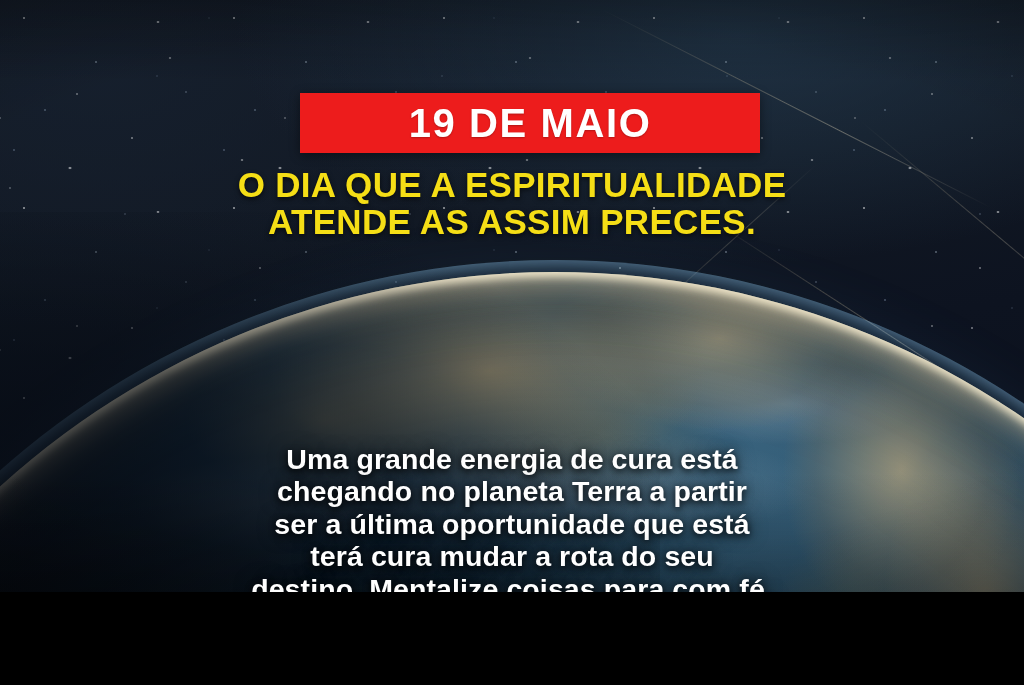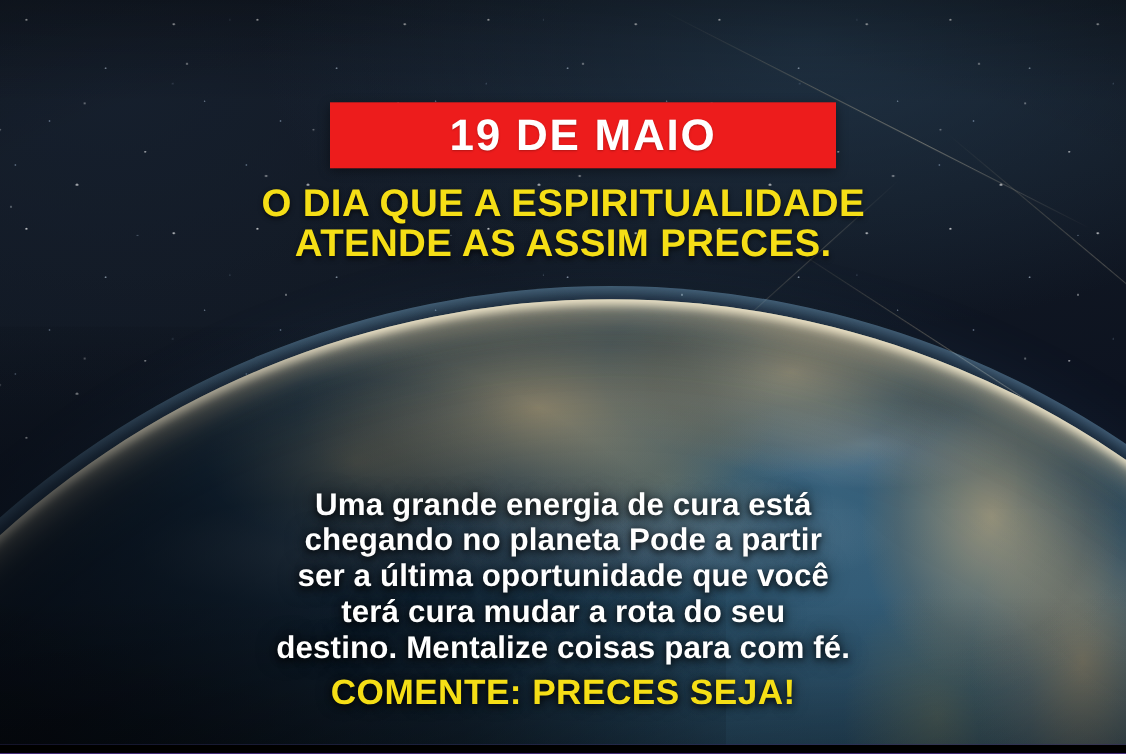--- a/index.html
+++ b/index.html
@@ -6,23 +6,23 @@
   html, body {
     margin: 0;
     padding: 0;
     background: #000;
   }
   * { box-sizing: border-box; }
 
   .poster {
     position: relative;
     width: 1024px;
-    height: 677px;
+    height: 592px;
     overflow: hidden;
-    background: #8b5cf6;
+    background: #b91c1c;
     font-family: "Liberation Sans", "DejaVu Sans", sans-serif;
     user-select: none;
   }
 
   
   .space {
     position: absolute;
     inset: 0;
     background:
       radial-gradient(ellipse 70% 55% at 72% 6%, rgba(36,58,78,0.75) 0%, rgba(16,21,31,0) 70%),
@@ -286,22 +286,22 @@
       <span class="date-banner-text">19 DE MAIO</span>
     </div>
 
     <div class="headline">
       <span class="hl-line">O DIA QUE A ESPIRITUALIDADE</span>
       <span class="hl-line">ATENDE AS ASSIM PRECES.</span>
     </div>
 
     <div class="body-copy">
       <span class="bc-line">Uma grande energia de cura está</span>
-      <span class="bc-line">chegando no planeta Pode a partir</span>
-      <span class="bc-line">ser a última oportunidade que você</span>
+      <span class="bc-line">chegando no planeta Terra a partir</span>
+      <span class="bc-line">ser a última oportunidade que está</span>
       <span class="bc-line">terá cura mudar a rota do seu</span>
       <span class="bc-line">destino. Mentalize coisas para com fé.</span>
     </div>
 
     <div class="cta">
       <span>COMENTE: PRECES SEJA!</span>
     </div>
 
   </div>
 </div>

